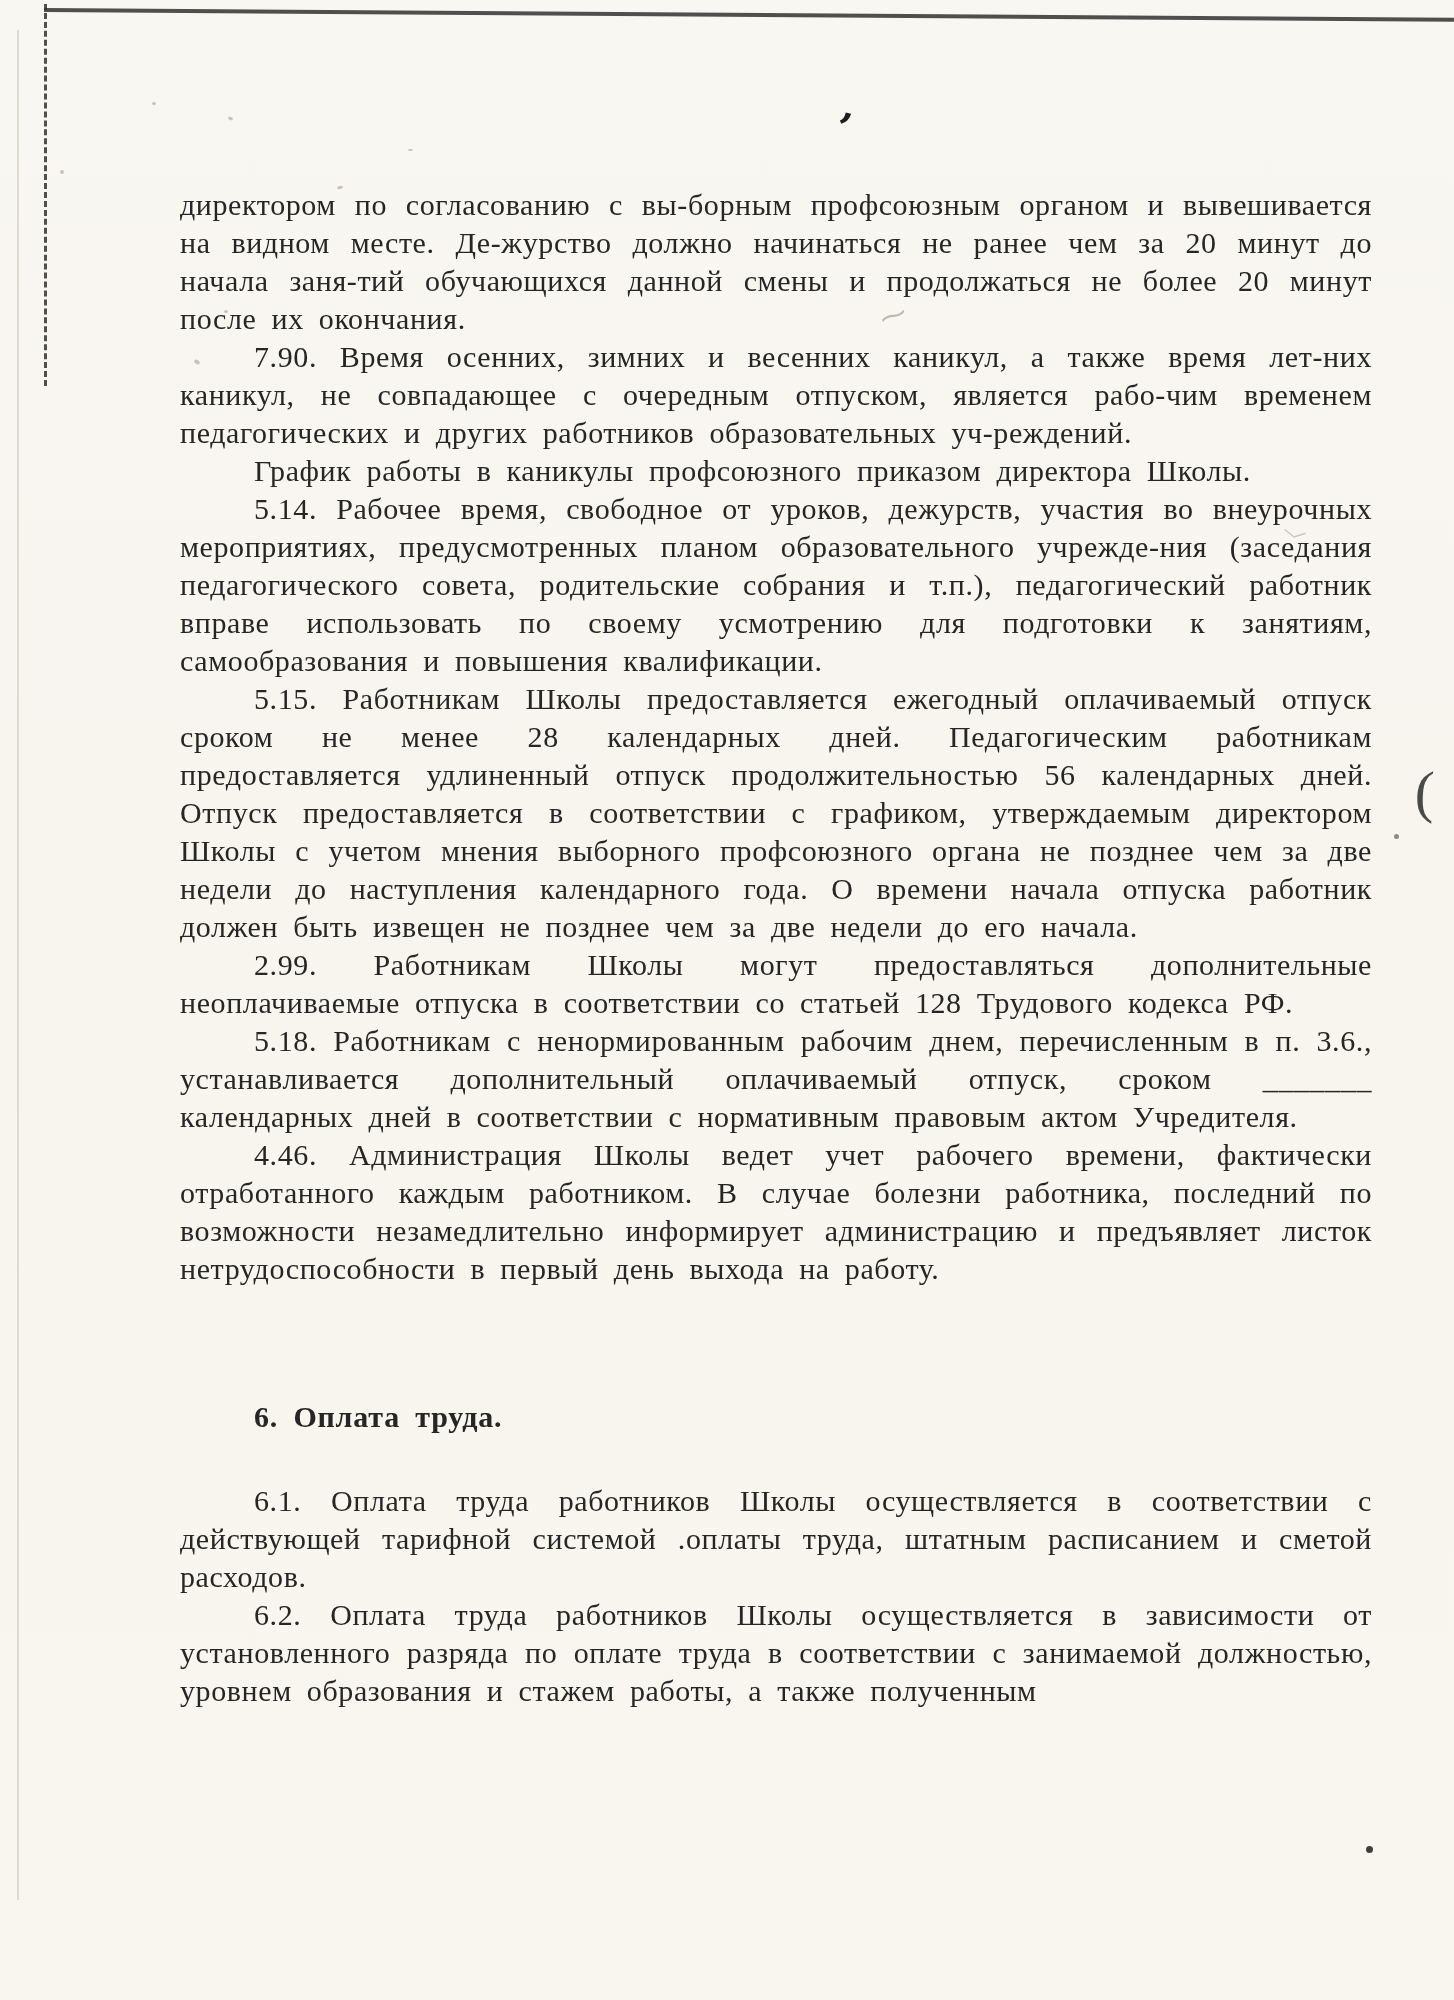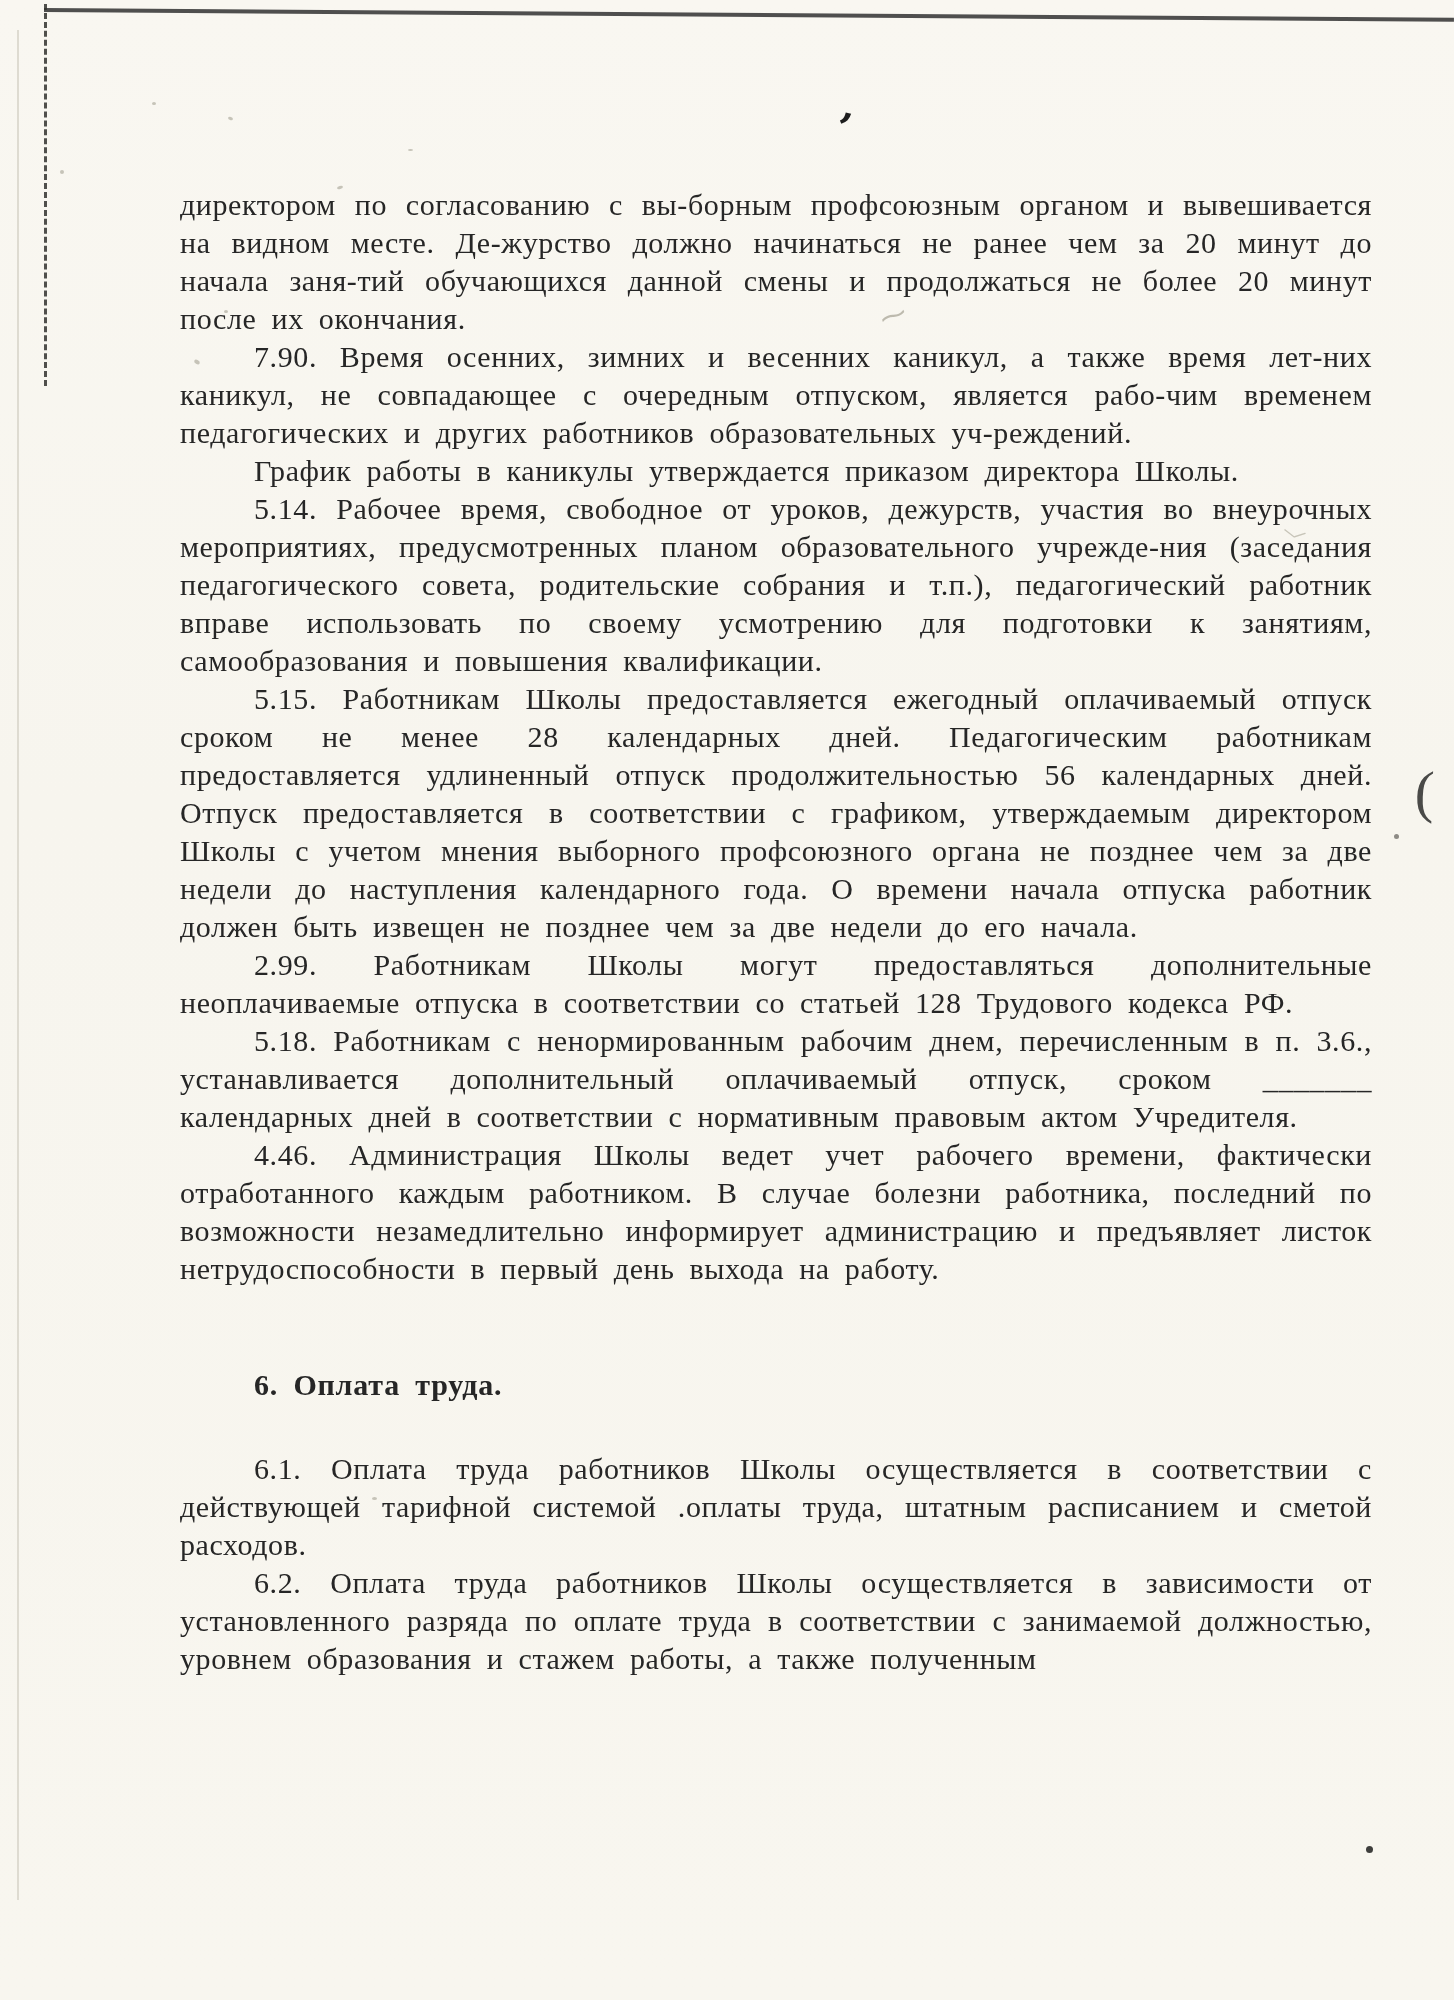--- a/index.html
+++ b/index.html
@@ -22,21 +22,21 @@
     width: 1192px;
     font-size: 30px;
     line-height: 38px;
     letter-spacing: 0.6px;
     word-spacing: 7px;
     text-align: justify;
   }
   .para { margin: 0; text-indent: 74px; }
   .no-indent { text-indent: 0; }
   .heading {
-    margin: 78px 0 46px 0;
+    margin: 110px 0 46px 0;
     text-indent: 74px;
     font-weight: bold;
     text-align: left;
     letter-spacing: 0.8px;
   }
 
   
   .scan-top-line {
     position: absolute;
     left: 44px; top: 8px;
@@ -119,21 +119,21 @@
   <span class="speck s5"></span>
   <span class="speck s6"></span>
   <span class="speck s7"></span>
   <span class="speck s8"></span>
   <span class="curl c1">⁓</span>
   <span class="curl c2">﹀</span>
 
   <div class="textblock">
     <p class="para no-indent">директором по согласованию с вы-борным профсоюзным органом и вывешивается на видном месте. Де-журство должно начинаться не ранее чем за 20 минут до начала заня-тий обучающихся данной смены и продолжаться не более 20 минут после их окончания.</p>
     <p class="para">7.90. Время осенних, зимних и весенних каникул, а также время лет-них каникул, не совпадающее с очередным отпуском, является рабо-чим временем педагогических и других работников образовательных уч-реждений.</p>
-    <p class="para">График работы в каникулы утверждается приказом директора Школы.</p>
+    <p class="para">График работы в каникулы профсоюзного приказом директора Школы.</p>
     <p class="para">5.14. Рабочее время, свободное от уроков, дежурств, участия во внеурочных мероприятиях, предусмотренных планом образовательного учрежде-ния (заседания педагогического совета, родительские собрания и т.п.), педагогический работник вправе использовать по своему усмотрению для подготовки к занятиям, самообразования и повышения квалификации.</p>
     <p class="para">5.15. Работникам Школы предоставляется ежегодный оплачиваемый отпуск сроком не менее 28 календарных дней. Педагогическим работникам предоставляется удлиненный отпуск продолжительностью 56 календарных дней. Отпуск предоставляется в соответствии с графиком, утверждаемым директором Школы с учетом мнения выборного профсоюзного органа не позднее чем за две недели до наступления календарного года. О времени начала отпуска работник должен быть извещен не позднее чем за две недели до его начала.</p>
     <p class="para">2.99. Работникам Школы могут предоставляться дополнительные неоплачиваемые отпуска в соответствии со статьей 128 Трудового кодекса РФ.</p>
     <p class="para">5.18. Работникам с ненормированным рабочим днем, перечисленным в п. 3.6., устанавливается дополнительный оплачиваемый отпуск, сроком _______ календарных дней в соответствии с нормативным правовым актом Учредителя.</p>
     <p class="para">4.46. Администрация Школы ведет учет рабочего времени, фактически отработанного каждым работником. В случае болезни работника, последний по возможности незамедлительно информирует администрацию и предъявляет листок нетрудоспособности в первый день выхода на работу.</p>
     <p class="heading">6. Оплата труда.</p>
     <p class="para">6.1. Оплата труда работников Школы осуществляется в соответствии с действующей тарифной системой .оплаты труда, штатным расписанием и сметой расходов.</p>
     <p class="para">6.2. Оплата труда работников Школы осуществляется в зависимости от установленного разряда по оплате труда в соответствии с занимаемой должностью, уровнем образования и стажем работы, а также полученным</p>
   </div>
 

